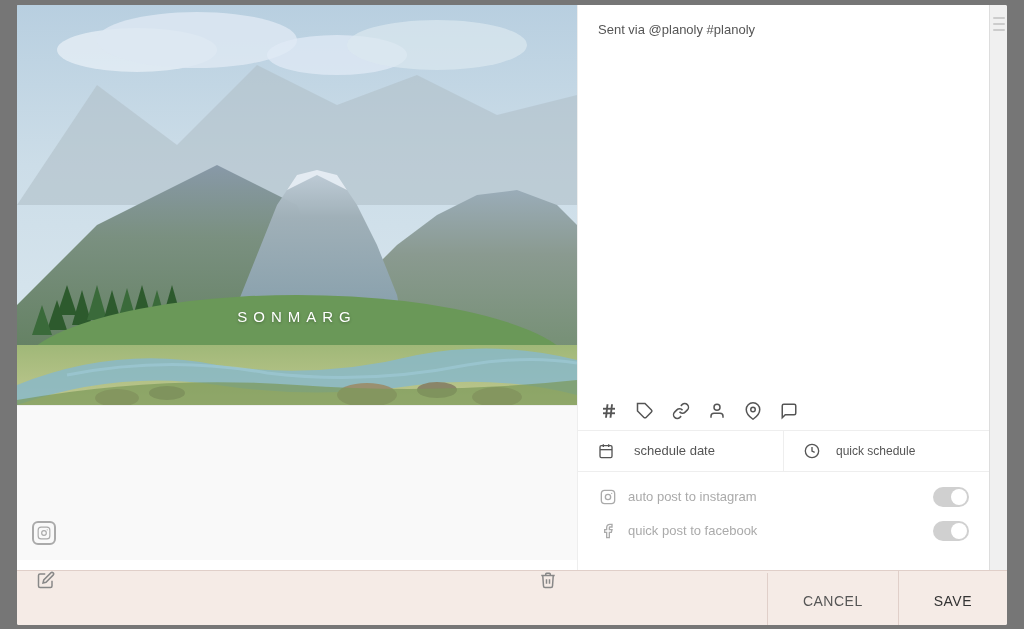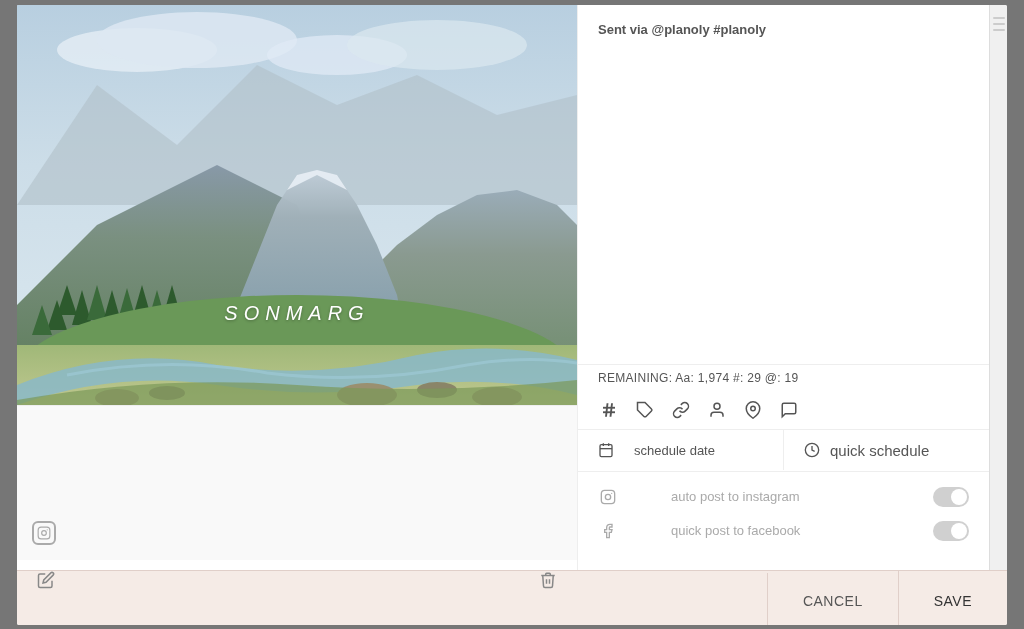--- a/index.html
+++ b/index.html
@@ -64,25 +64,24 @@
       height: 100%;
     }
 
     
     .image-label {
       position: absolute;
       bottom: 80px;
       left: 50%;
       transform: translateX(-50%);
       color: #fff;
-      font-size: 20px;
+      font-size: 15px;
       font-weight: 300;
       letter-spacing: 6px;
       text-shadow: 0 1px 3px rgba(0,0,0,0.3);
-      font-style: italic;
     }
 
     
     .instagram-bar {
       height: 155px;
       background: #f9f9f9;
       display: flex;
       align-items: flex-end;
       padding: 10px 15px;
       border-top: 1px solid #eee;
@@ -104,21 +103,20 @@
       flex: 1;
       display: flex;
       flex-direction: column;
       border-left: 1px solid #eee;
       padding: 0;
     }
 
     .caption-area {
       padding: 15px 20px 10px;
       flex: 1;
-      font-weight: bold;
     }
 
     .caption-text {
       font-size: 13px;
       color: #555;
       line-height: 1.5;
     }
 
     .remaining-bar {
       padding: 6px 20px;
@@ -161,37 +159,36 @@
       font-size: 13px;
       color: #555;
       cursor: pointer;
       flex: 1;
       border-right: 1px solid #eee;
     }
 
     .quick-schedule-btn {
       display: flex;
       align-items: center;
-      gap: 10px;
+      gap: 16px;
       padding: 12px 20px;
-      font-size: 15px;
+      font-size: 12px;
       color: #555;
       cursor: pointer;
       flex: 1;
     }
 
     .social-toggles {
       padding: 15px 20px;
     }
 
     .social-row {
       display: flex;
       align-items: center;
       margin-bottom: 14px;
-      gap: 43px;
     }
 
     .social-icon {
       width: 20px;
       height: 20px;
       display: flex;
       align-items: center;
       justify-content: center;
       font-size: 14px;
       color: #aaa;
@@ -411,23 +408,20 @@
             </svg>
           </div>
         </div>
       </div>
 
       <div class="right-panel">
         <div class="caption-area">
           <p class="caption-text">Sent via @planoly #planoly</p>
         </div>
 
-        <div class="remaining-bar">
-          <span>REMAINING: Aa: 1,974  #: 29  @: 19</span>
-        </div>
 
         <div class="toolbar-icons">
           <div class="toolbar-icon" title="hashtag">
             <svg width="18" height="18" viewBox="0 0 24 24" fill="none" stroke="#555" stroke-width="2.5">
               <line x1="4" y1="9" x2="20" y2="9"></line>
               <line x1="4" y1="15" x2="20" y2="15"></line>
               <line x1="10" y1="3" x2="8" y2="21"></line>
               <line x1="16" y1="3" x2="14" y2="21"></line>
             </svg>
           </div>

